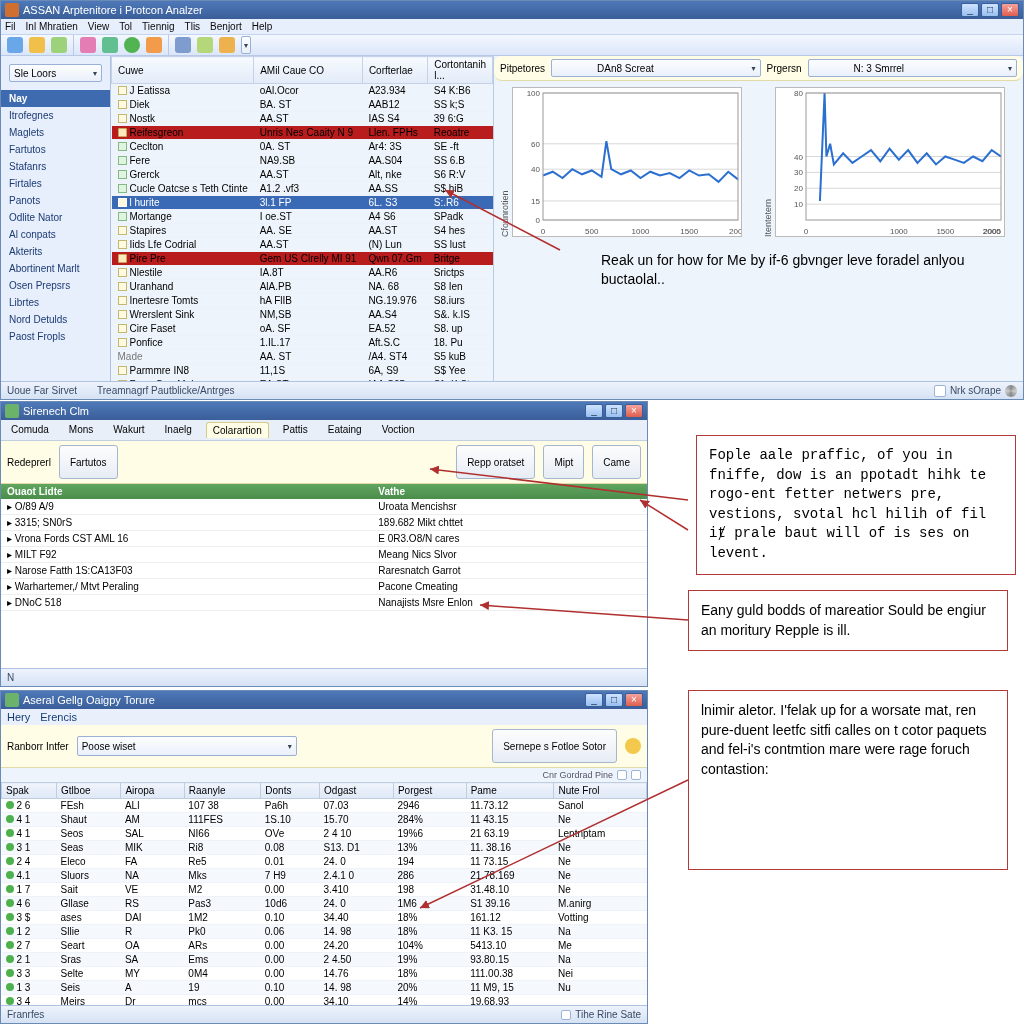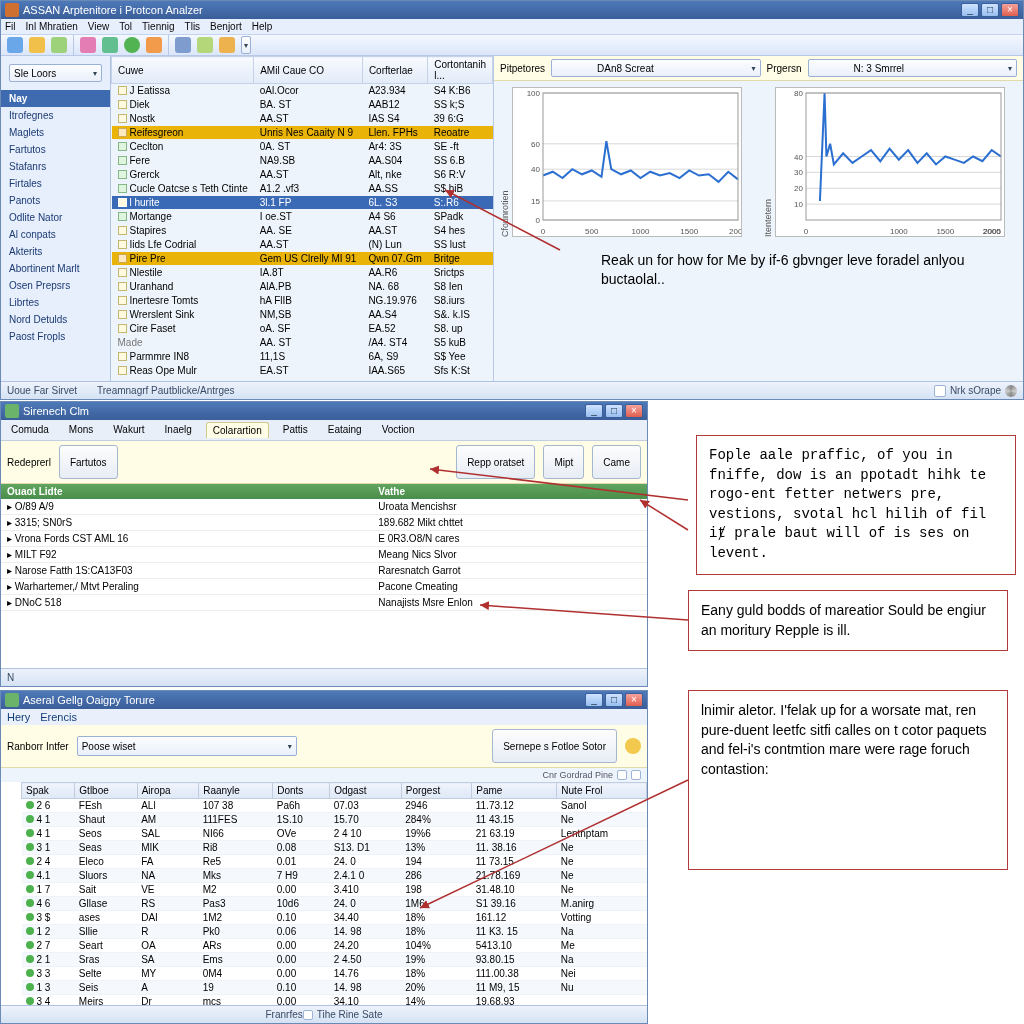--- a/index.html
+++ b/index.html
@@ -24,37 +24,37 @@
   .mini-dd { height:18px; background:linear-gradient(#fcfdff,#eaf0fa); border:1px solid #9ab0d6; display:flex; align-items:center; justify-content:space-between; padding:0 4px; font-size:10px; border-radius:2px; }
   .mini-dd .arrow { font-size:8px; color:#345; }
   .side-item { padding:3px 8px; color:#1b3b73; cursor:default; }
   .side-item.hdr { background:#3e6ab0; color:#fff; font-weight:bold; }
 
   .center { flex:1; display:flex; flex-direction:column; overflow:hidden; }
   .center-table { flex:1; overflow:auto; }
   table.grid { width:100%; border-collapse:collapse; font-size:10px; }
   table.grid th { background:linear-gradient(#f7faff,#e2ebf8); border:1px solid #c5d2e8; padding:2px 6px; text-align:left; font-weight:normal; position:sticky; top:0; }
   table.grid td { border-bottom:1px solid #edf2fa; padding:1px 6px; white-space:nowrap; }
-  table.grid tr.hl td { background:#eab308; }
+  table.grid tr.hl td { background:#b91c1c; }
   table.grid tr.sel td { background:#3a6ab6; color:#fff; }
   table.grid tr.sel td .icon-sq { border-color:#fff; }
   table.grid tr.gray td:first-child { color:#777; }
   .icon-sq { display:inline-block; width:9px; height:9px; border:1px solid #7aa; background:#cfe; margin-right:3px; vertical-align:-1px; }
   .icon-pg { background:#fffae0; border-color:#c5b76d; }
   .icon-gr { background:#e0f5e0; border-color:#85b885; }
   .icon-foldr { background:#fce9c0; border-color:#cba858; border-radius:1px; }
 
   .statusbar { height:18px; background:linear-gradient(#eef3fc,#d5e2f4); border-top:1px solid #b0c2e1; display:flex; align-items:center; justify-content:space-between; padding:0 6px; font-size:10px; color:#3a4a66; }
   .sb-seg { display:flex; align-items:center; gap:4px; }
   .sb-box { width:12px; height:12px; border:1px solid #9eb4d6; background:#fff; border-radius:2px; }
   .sb-gear { width:12px; height:12px; background:conic-gradient(#888,#ccc,#888,#ccc,#888); border-radius:50%; }
 
   
   .charts { width:530px; border-left:1px solid #b7c9e6; display:flex; flex-direction:column; }
-  .chart-hdr { display:flex; align-items:center; padding:3px 6px; gap:6px; background:#fffde6; border-bottom:1px solid #e0dba8; }
+  .chart-hdr { display:flex; align-items:center; padding:3px 6px; gap:6px; background:#fffde6; border-bottom:1px solid #e0dba8;border-radius:8px; }
   .chart-dd { flex:1;padding-left:45px; }
   .chart-row { display:flex; gap:8px; padding:6px; }
   .chart-cell { flex:1; display:flex; flex-direction:column; }
   .axis-lbl { font-size:9px; color:#555; writing-mode:vertical-rl; transform:rotate(180deg); }
   svg.chart { border:1px solid #bbb; background:#fff; }
   .gridln { stroke:#d8d8d8; stroke-width:1; }
   .series { stroke:#2b6fd0; stroke-width:2; fill:none; }
   .annot1 { position:absolute; font-size:14px; color:#000; line-height:1.35; }
 
   
@@ -74,22 +74,22 @@
   #win-bot { position:absolute; left:0; top:690px; width:648px; height:334px; display:flex; flex-direction:column; z-index:1; }
   #win-bot .menubar2 { background:#eaf0fb; padding:2px 6px; display:flex; gap:10px; color:#123d78; font-size:11px; }
   .bar3 { background:#fffde6; padding:4px 6px; display:flex; align-items:center; gap:8px; border-bottom:1px solid #e0dba8; }
   .search { flex:0 0 220px; }
   .search .mini-dd { height:20px; }
   table.grid3 { width:100%; border-collapse:collapse; font-size:10px; }
   table.grid3 th { background:linear-gradient(#f0f4fc,#dee8f6); border:1px solid #c0cddf; padding:2px 4px; text-align:left; font-weight:normal; }
   table.grid3 td { border-bottom:1px solid #eef2f9; padding:1px 4px; white-space:nowrap; }
   table.grid3 tr.zeb td { background:#f5f8fd; }
   .dot-g { display:inline-block; width:8px; height:8px; background:#4db24d; border-radius:50%; margin-right:3px; vertical-align:0; }
-  #win-bot .body3 { flex:1; overflow:auto; background:#fff;padding-left:20px; }
-  #win-bot .statusbar{justify-content:center;}
+  #win-bot .body3 { flex:1; overflow:auto; background:#fff; }
+  #win-bot .statusbar{justify-content:space-between;}
   .tiny-sq{width:10px;height:10px;background:#fff;border:1px solid #9eb4d6;border-radius:2px;}
 
   
   .callout { position:absolute; border:1px solid #b03a3a; background:#fff; padding:10px 12px; font-size:14px; line-height:1.4; width:320px; }
   .arrow-svg { position:absolute; pointer-events:none; z-index:5; }
 
 </style>
 </head>
 <body>
 
@@ -267,20 +267,26 @@
                 <td><span class="icon-sq icon-pg"></span>Wrerslent Sink</td>
                 <td>NM,SB</td>
                 <td>AA.S4</td>
                 <td>S&amp;. k.IS</td>
               </tr>
               <tr>
                 <td><span class="icon-sq icon-pg"></span>Cire Faset</td>
                 <td>oA. SF</td>
                 <td>EA.52</td>
                 <td>S8. up</td>
+              </tr>
+              <tr>
+                <td><span class="icon-sq icon-pg"></span>Ponfice</td>
+                <td>1.IL.17</td>
+                <td>Aft.S.C</td>
+                <td>18. Pu</td>
               </tr>
               <tr class="gray">
                 <td>Made</td>
                 <td>AA. ST</td>
                 <td>/A4. ST4</td>
                 <td>S5 kuB</td>
               </tr>
               <tr>
                 <td><span class="icon-sq icon-pg"></span>Parmmre IN8</td>
                 <td>11,1S</td>

